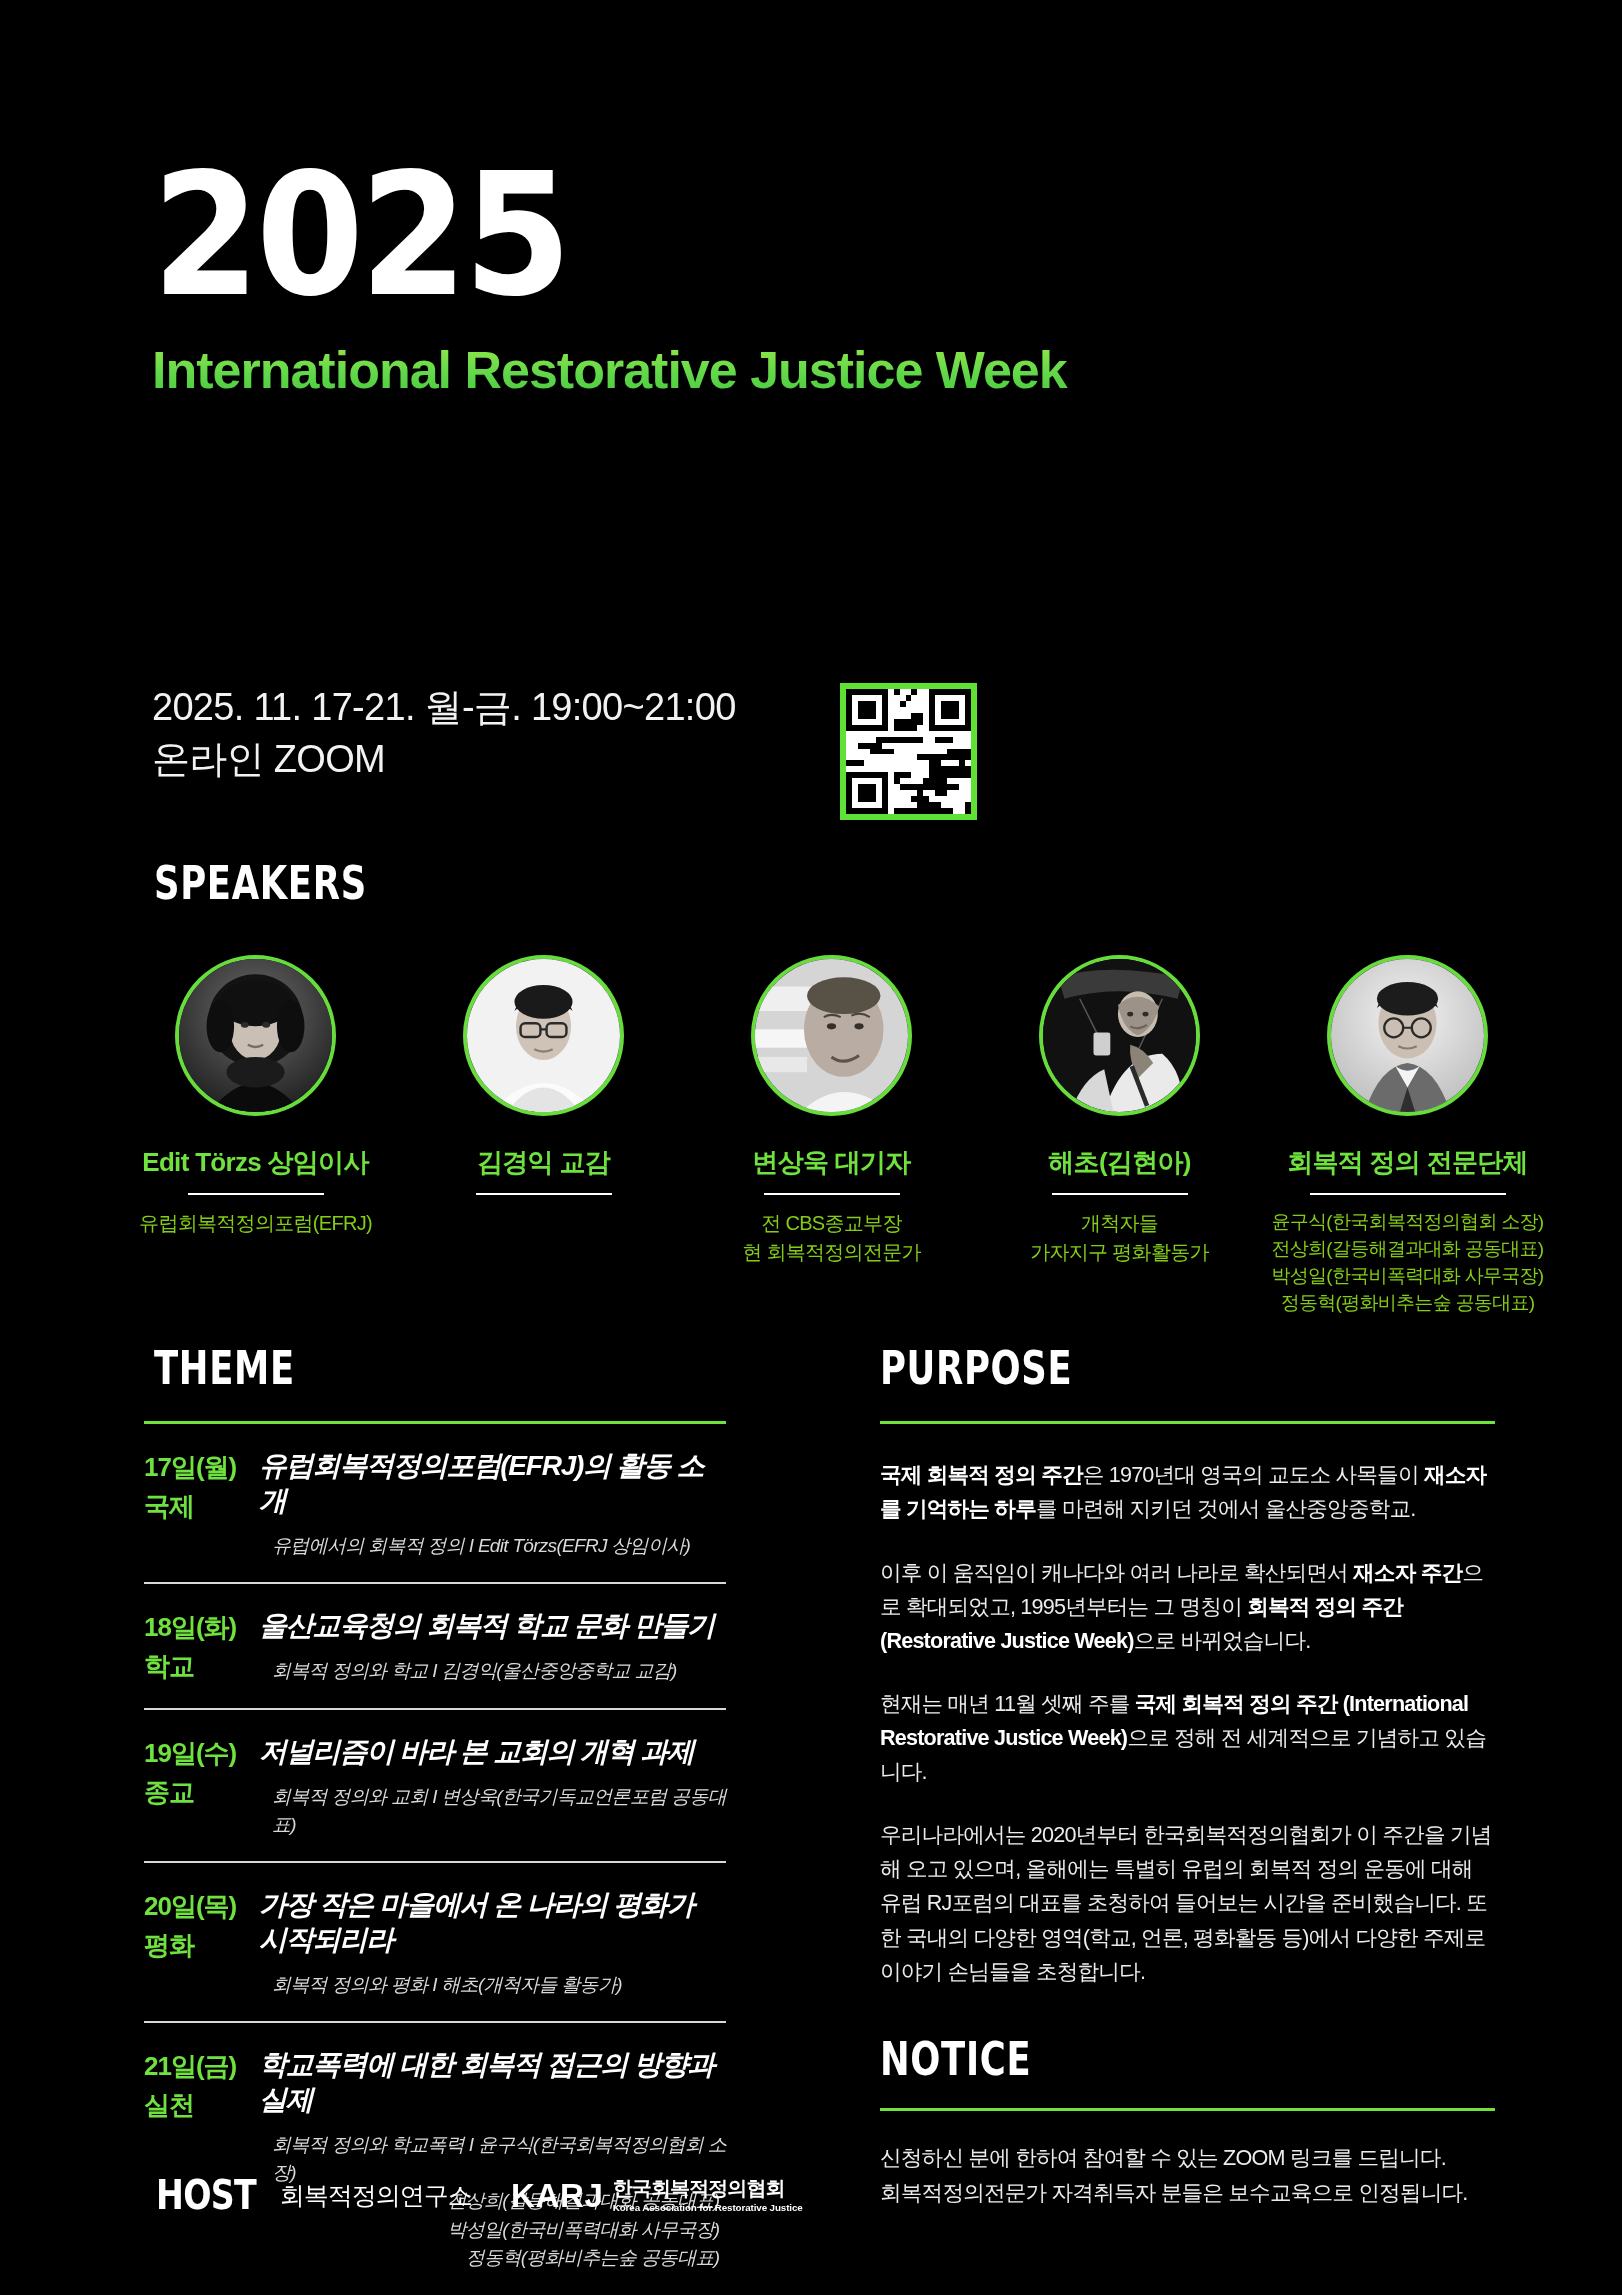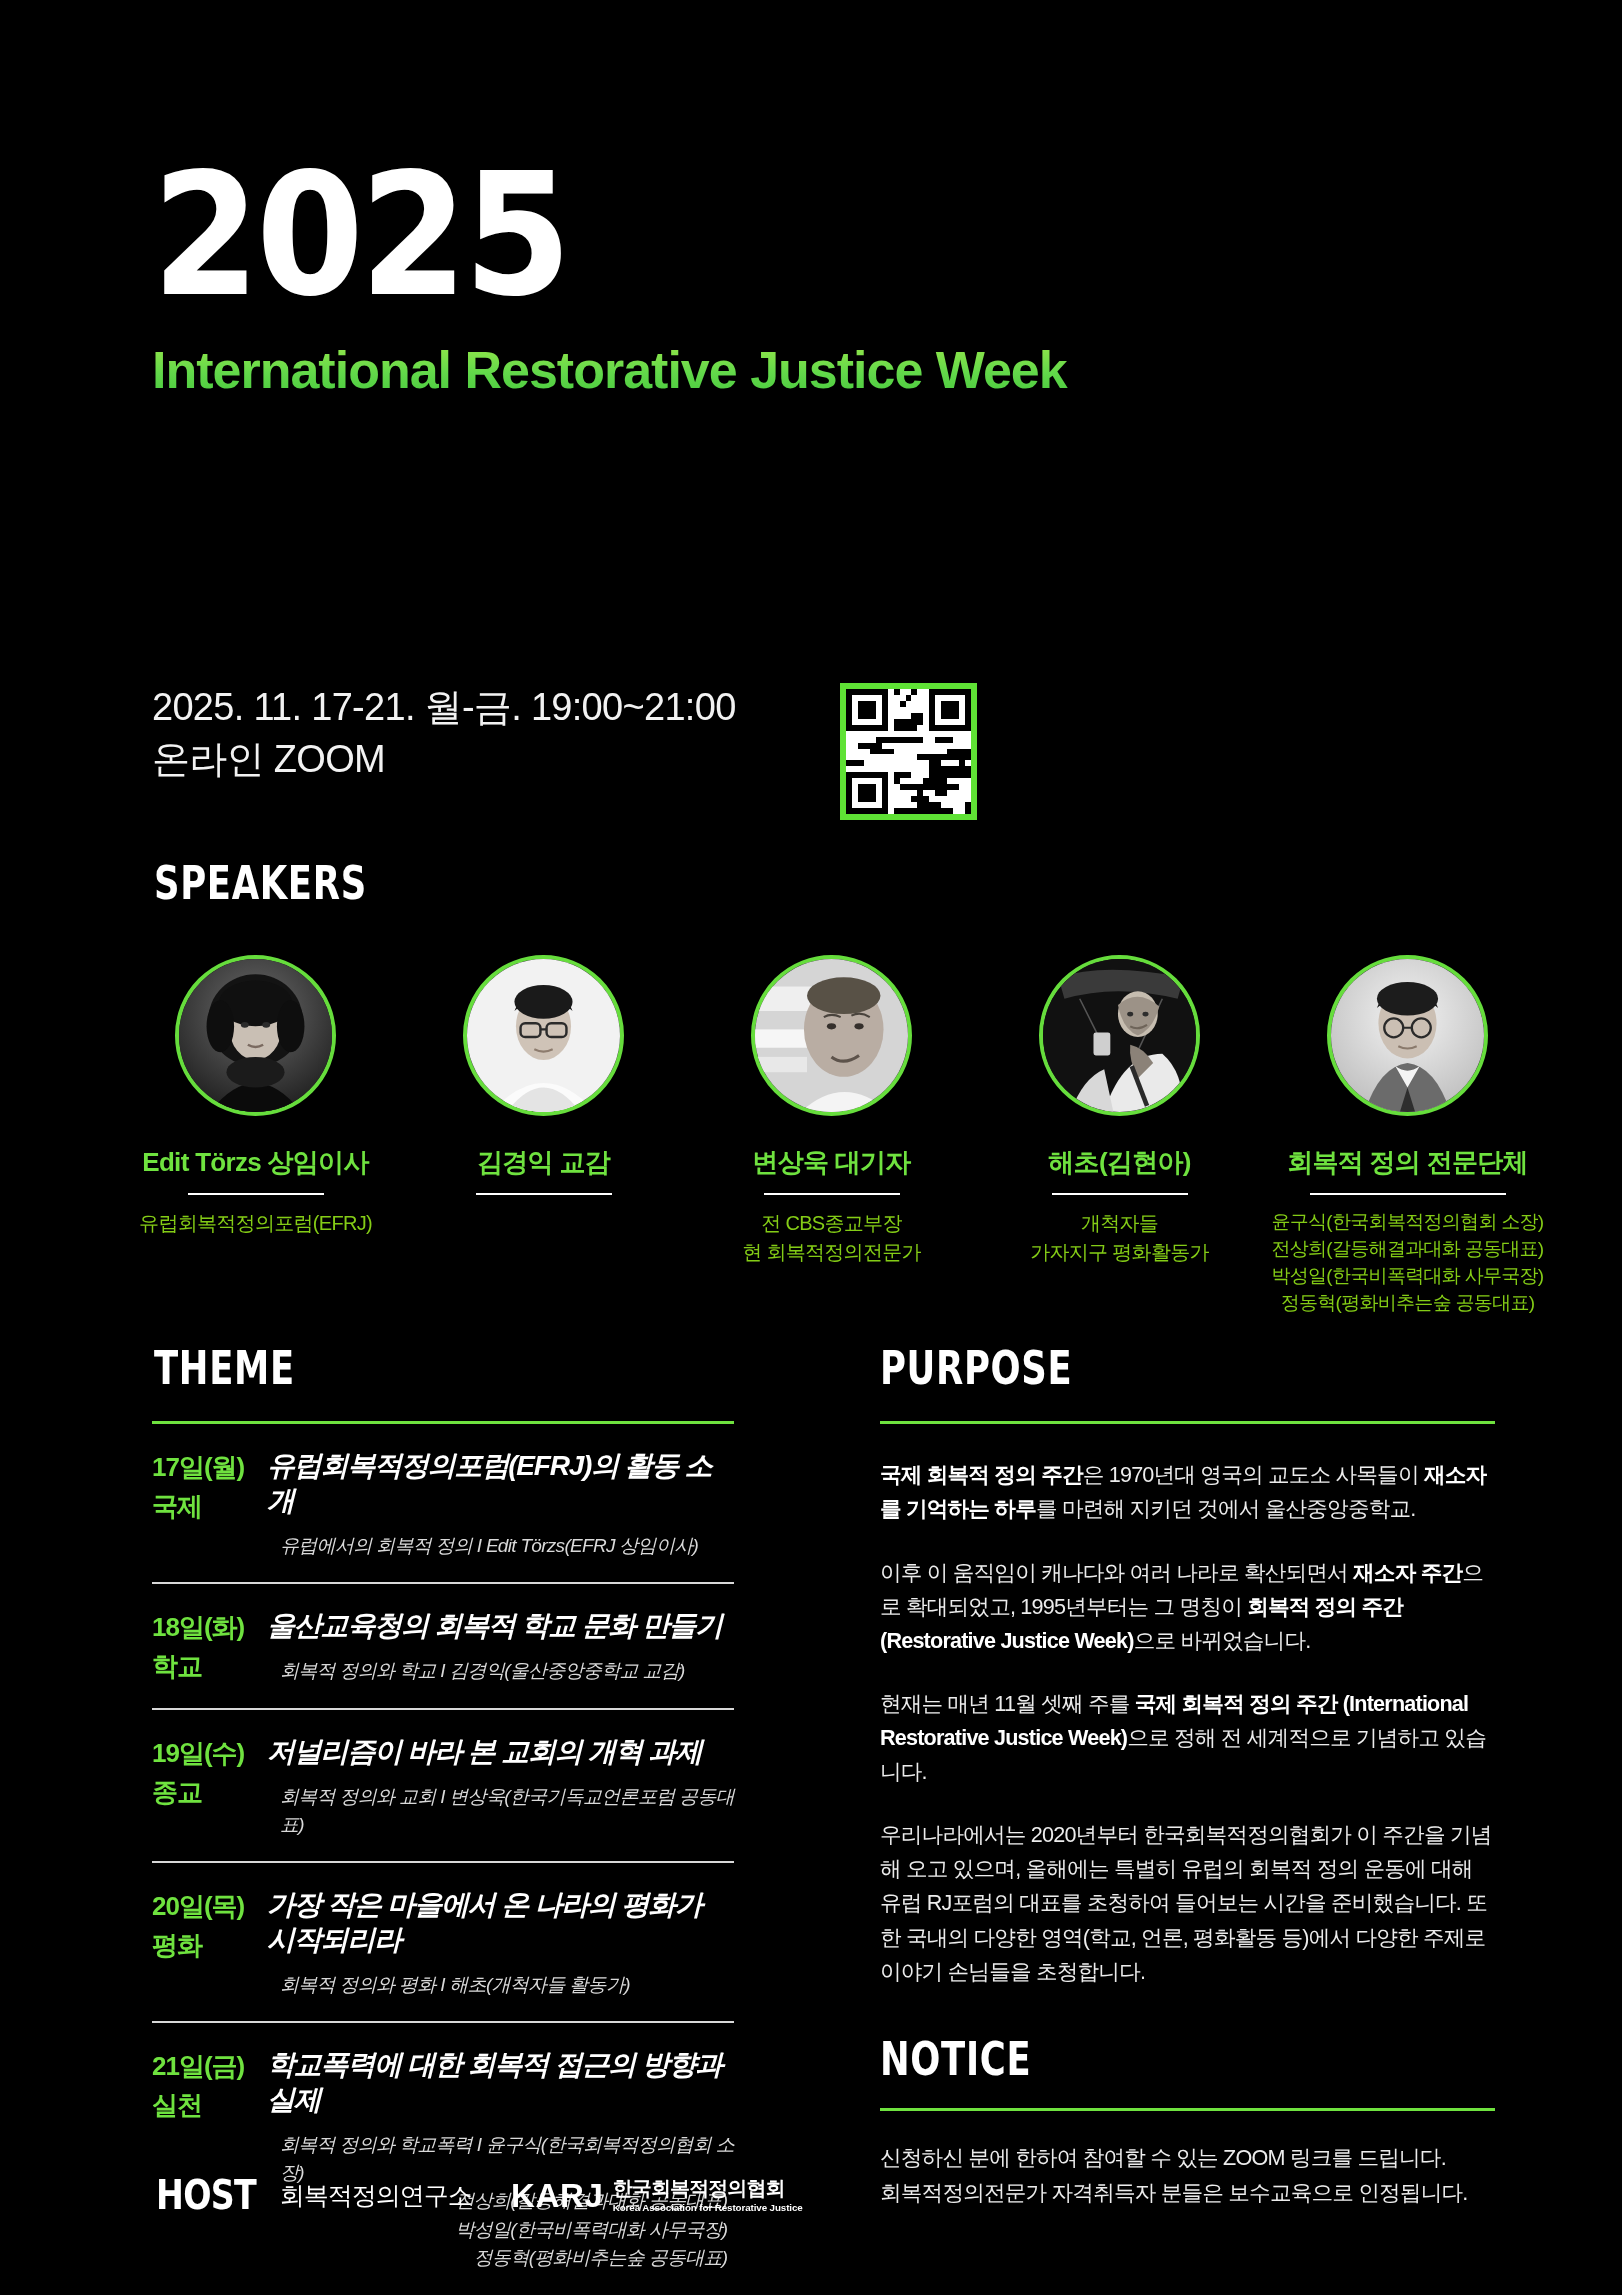--- a/index.html
+++ b/index.html
@@ -176,21 +176,21 @@
   .spk:last-child .spk-aff { font-size: 19px; }
   .spk:last-child .spk-rule { width: 196px; }
 
   
   .theme-head { position: absolute; left: 154px; top: 1347px; }
   .purpose-head { position: absolute; left: 880px; top: 1347px; }
   .notice-head { position: absolute; left: 880px; top: 2038px; }
 
   .theme-col {
     position: absolute;
-    left: 152px;
+    left: 144px;
     top: 1421px;
     width: 582px;
   }
   .rule-green { height: 3.3px; background: #6fe23f; width: 100%; }
   .rule-white { height: 2px; background: #d8d8d8; width: 100%; }
 
   .theme-row {
     display: flex;
     padding: 23.6px 0 22px 0;
   }

